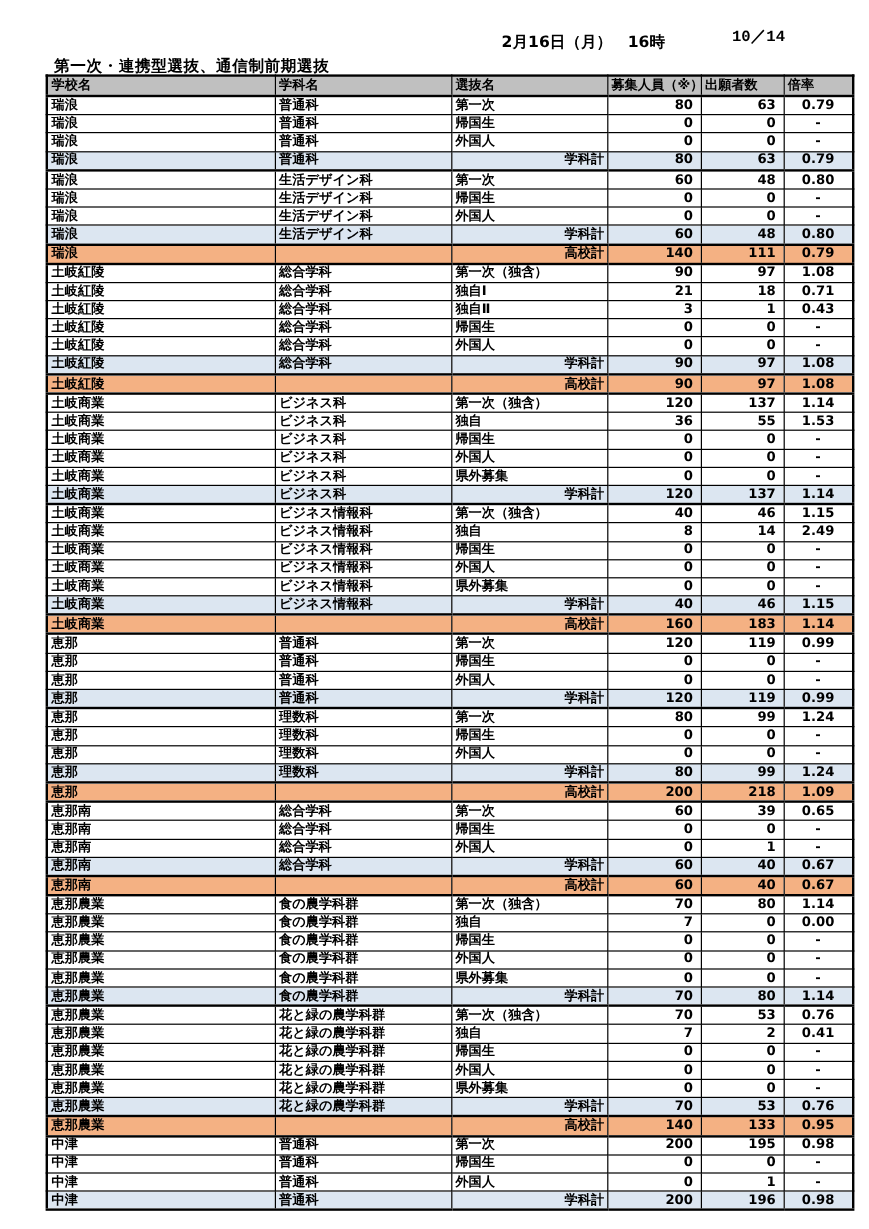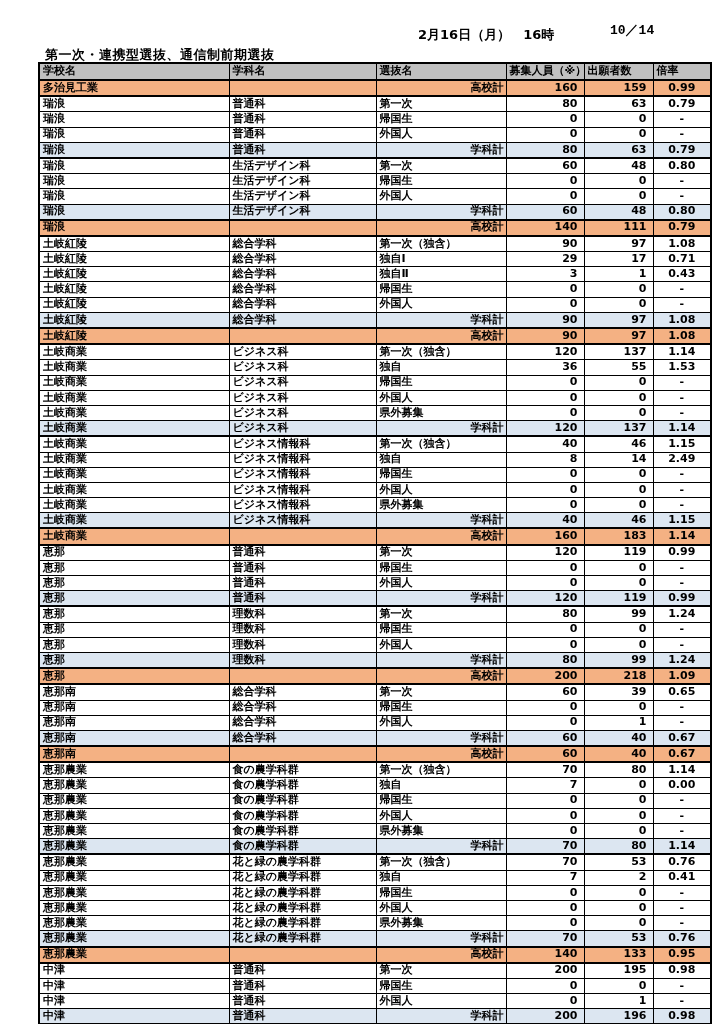--- a/index.html
+++ b/index.html
@@ -79,28 +79,20 @@
       <tr>
         <th>学校名</th>
         <th>学科名</th>
         <th>選抜名</th>
         <th>募集人員（※）</th>
         <th>出願者数</th>
         <th>倍率</th>
       </tr>
     </thead>
     <tbody id="tbody">
-        <tr class="row-school_total">
-          <td class="td-left">多治見工業</td>
-          <td class="td-left"></td>
-          <td class="td-right">高校計</td>
-          <td class="td-num">160</td>
-          <td class="td-num">159</td>
-          <td class="td-ratio">0.99</td>
-        </tr>
         <tr class="row-normal">
           <td class="td-left">瑞浪</td>
           <td class="td-left">普通科</td>
           <td class="td-left">第一次</td>
           <td class="td-num">80</td>
           <td class="td-num">63</td>
           <td class="td-ratio">0.79</td>
         </tr>
         <tr class="row-normal">
           <td class="td-left">瑞浪</td>
@@ -171,22 +163,22 @@
           <td class="td-left">総合学科</td>
           <td class="td-left">第一次（独含）</td>
           <td class="td-num">90</td>
           <td class="td-num">97</td>
           <td class="td-ratio">1.08</td>
         </tr>
         <tr class="row-normal">
           <td class="td-left">土岐紅陵</td>
           <td class="td-left">総合学科</td>
           <td class="td-left">独自Ⅰ</td>
-          <td class="td-num">29</td>
-          <td class="td-num">17</td>
+          <td class="td-num">21</td>
+          <td class="td-num">18</td>
           <td class="td-ratio">0.71</td>
         </tr>
         <tr class="row-normal">
           <td class="td-left">土岐紅陵</td>
           <td class="td-left">総合学科</td>
           <td class="td-left">独自Ⅱ</td>
           <td class="td-num">3</td>
           <td class="td-num">1</td>
           <td class="td-ratio">0.43</td>
         </tr>

